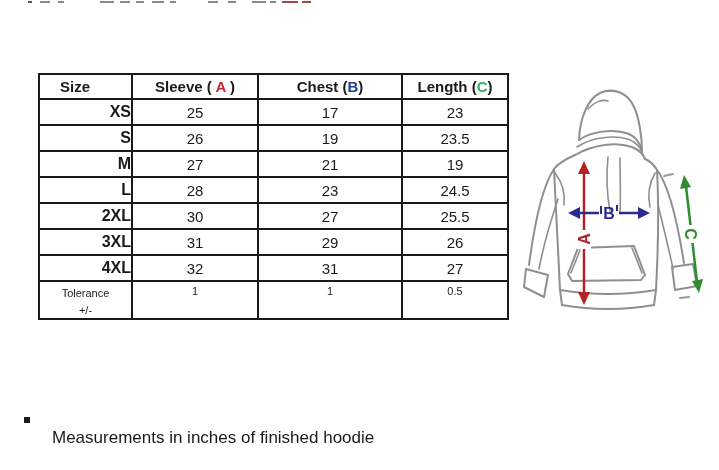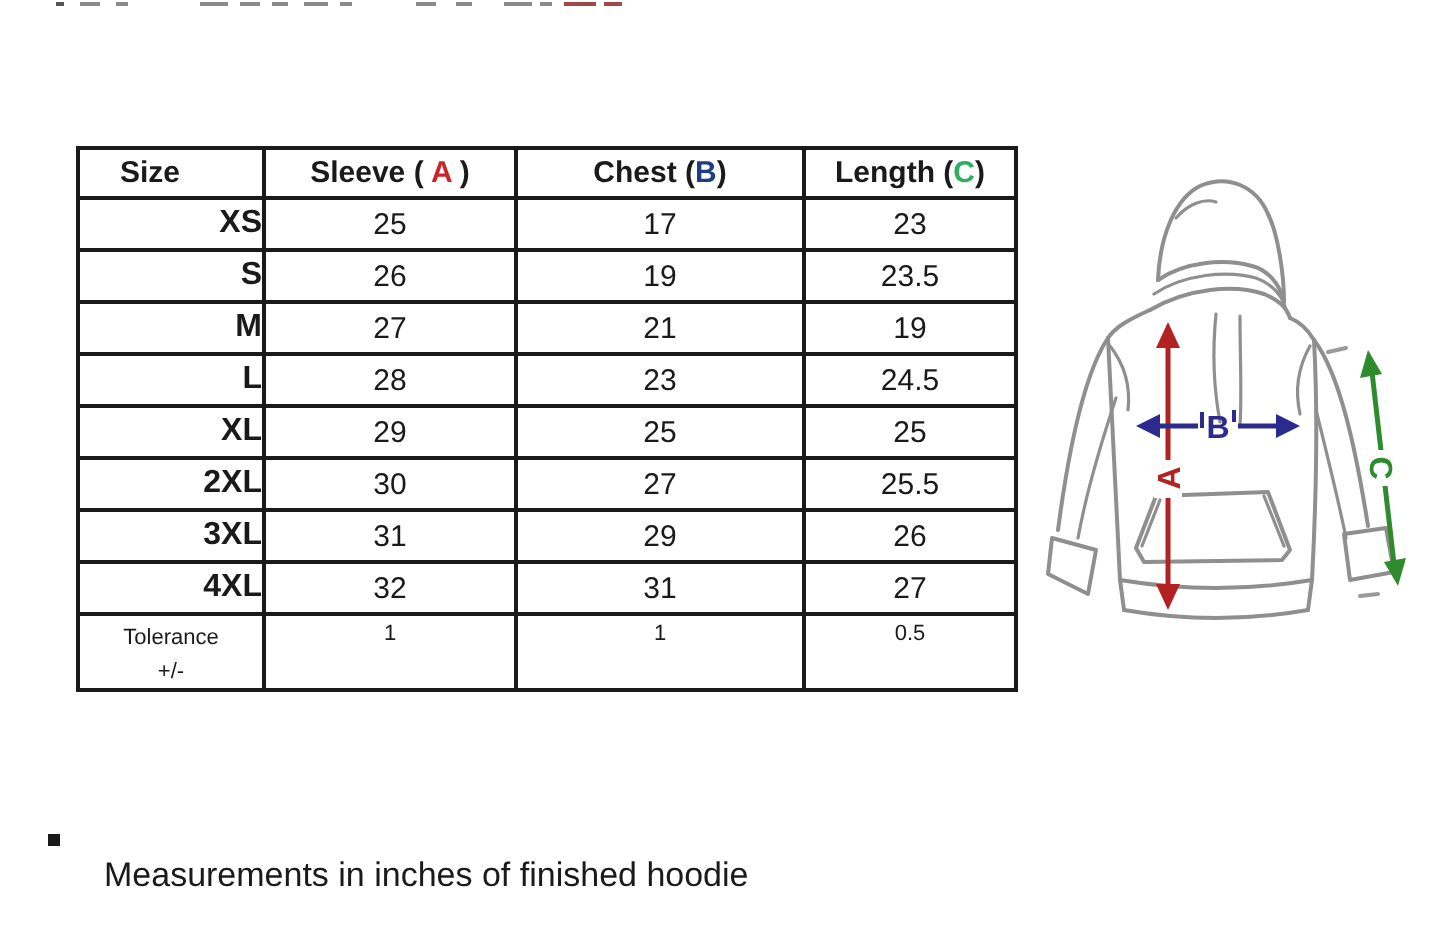--- a/index.html
+++ b/index.html
@@ -101,26 +101,20 @@
         <td class="c-che">21</td>
         <td class="c-sle">19</td>
       </tr>
       <tr>
         <td class="c-size">L</td>
         <td class="c-len">28</td>
         <td class="c-che">23</td>
         <td class="c-sle">24.5</td>
       </tr>
       <tr>
-        <td class="c-size">XL</td>
-        <td class="c-len">29</td>
-        <td class="c-che">25</td>
-        <td class="c-sle">25</td>
-      </tr>
-      <tr>
         <td class="c-size">2XL</td>
         <td class="c-len">30</td>
         <td class="c-che">27</td>
         <td class="c-sle">25.5</td>
       </tr>
       <tr>
         <td class="c-size">3XL</td>
         <td class="c-len">31</td>
         <td class="c-che">29</td>
         <td class="c-sle">26</td>

